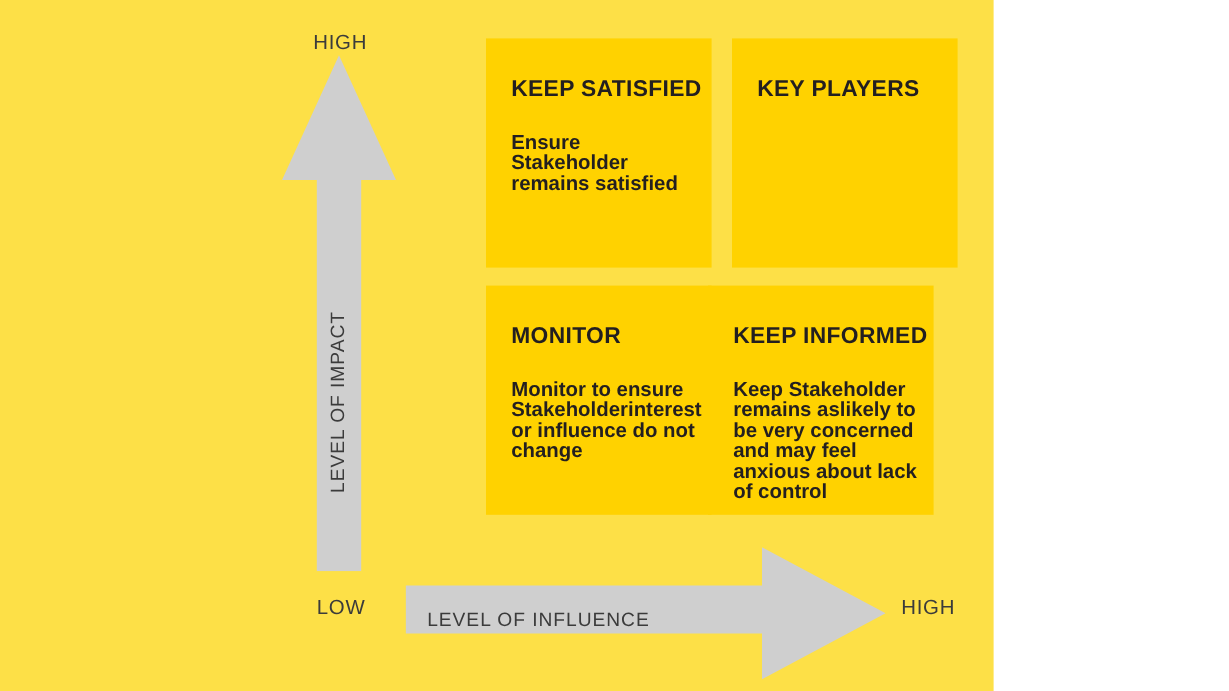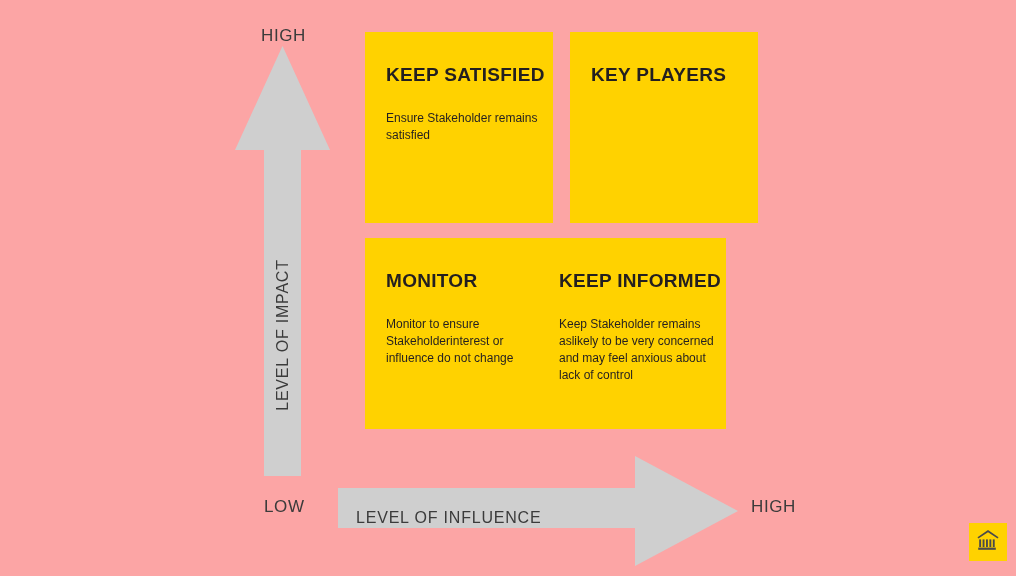--- a/index.html
+++ b/index.html
@@ -5,23 +5,23 @@
   html, body {
     margin: 0;
     padding: 0;
     background: #ffffff;
   }
   body {
     font-family: "Liberation Sans", sans-serif;
   }
   #stage {
     position: relative;
-    width: 1016px;
+    width: 828px;
     height: 576px;
-    background: #fca5a5;
+    background: #fde047;
     overflow: hidden;
   }
 
   
   .axis-cap {
     position: absolute;
     color: #3b3b3b;
     font-size: 17px;
     font-weight: 400;
     letter-spacing: 0.6px;
@@ -93,45 +93,46 @@
   }
 
   
   .quad {
     position: absolute;
     width: 188px;
     height: 191px;
     background: #ffd200;
     box-sizing: border-box;
     padding: 0 20px;
+    margin-left: 40px;
   }
   #quad-keep-satisfied { left: 365px; top: 32px; }
   #quad-key-players    { left: 570px; top: 32px; padding-left: 28px; }
   #quad-monitor        { left: 365px; top: 238px; padding-left: 32px; }
-  #quad-keep-informed  { left: 538px; top: 238px; }
+  #quad-keep-informed  { left: 550px; top: 238px; }
 
   .quad-title {
     position: absolute;
     left: 21px;
     top: 33px;
     color: #231f20;
     font-size: 19px;
     font-weight: bold;
     letter-spacing: 0.3px;
     line-height: 1;
     white-space: nowrap;
   }
   .quad-body {
     position: absolute;
     left: 21px;
     top: 78px;
     right: 12px;
     color: #231f20;
-    font-size: 12px;
-    font-weight: normal;
+    font-size: 17px;
+    font-weight: bold;
     line-height: 17px;
   }
 
   
   #corner-badge {
     position: absolute;
     left: 969px;
     top: 523px;
     width: 38px;
     height: 38px;

